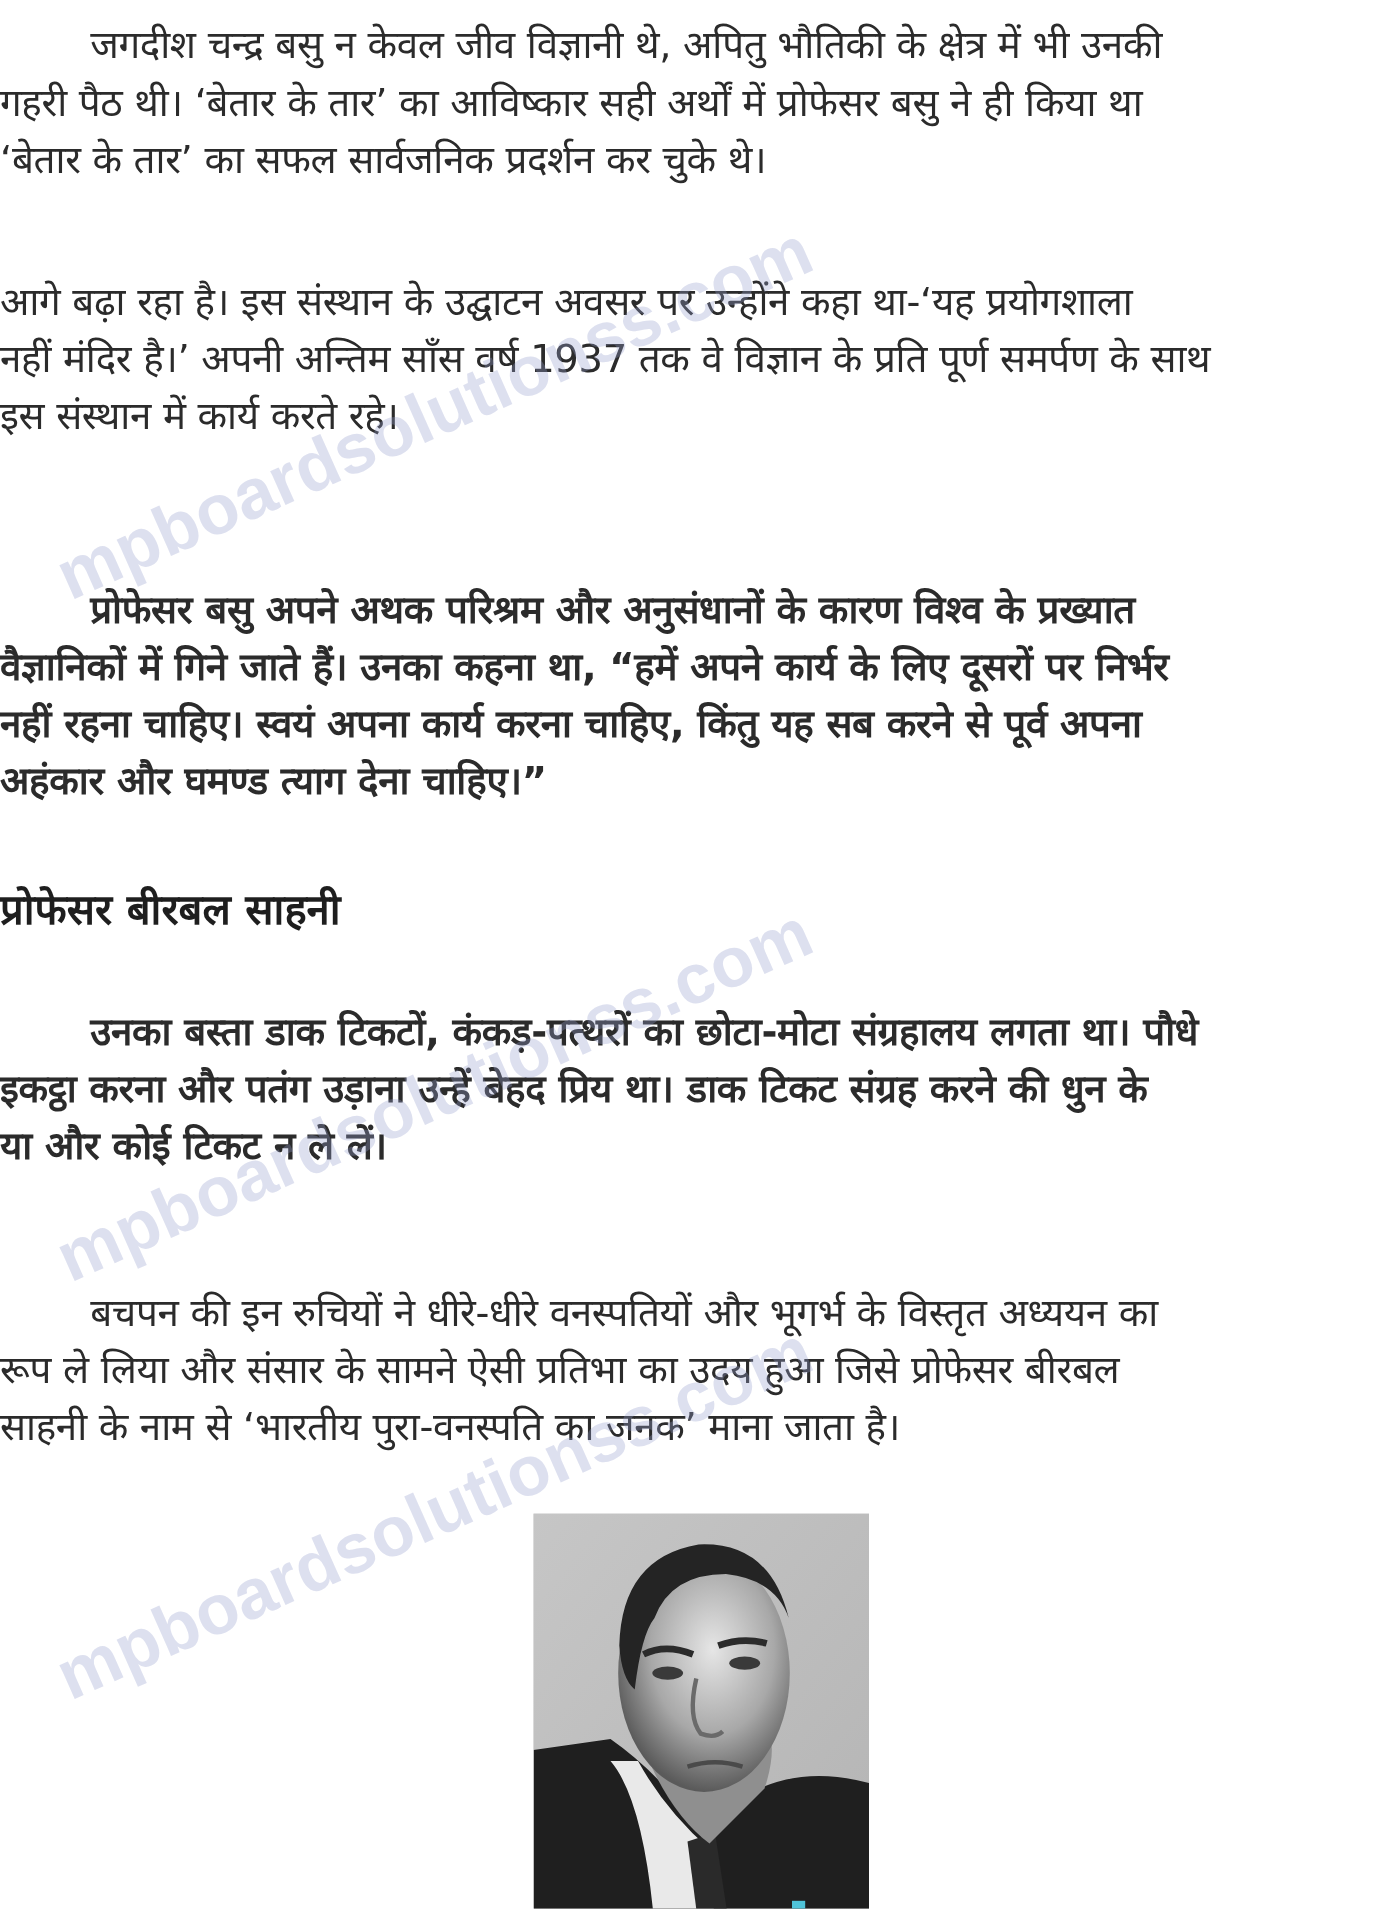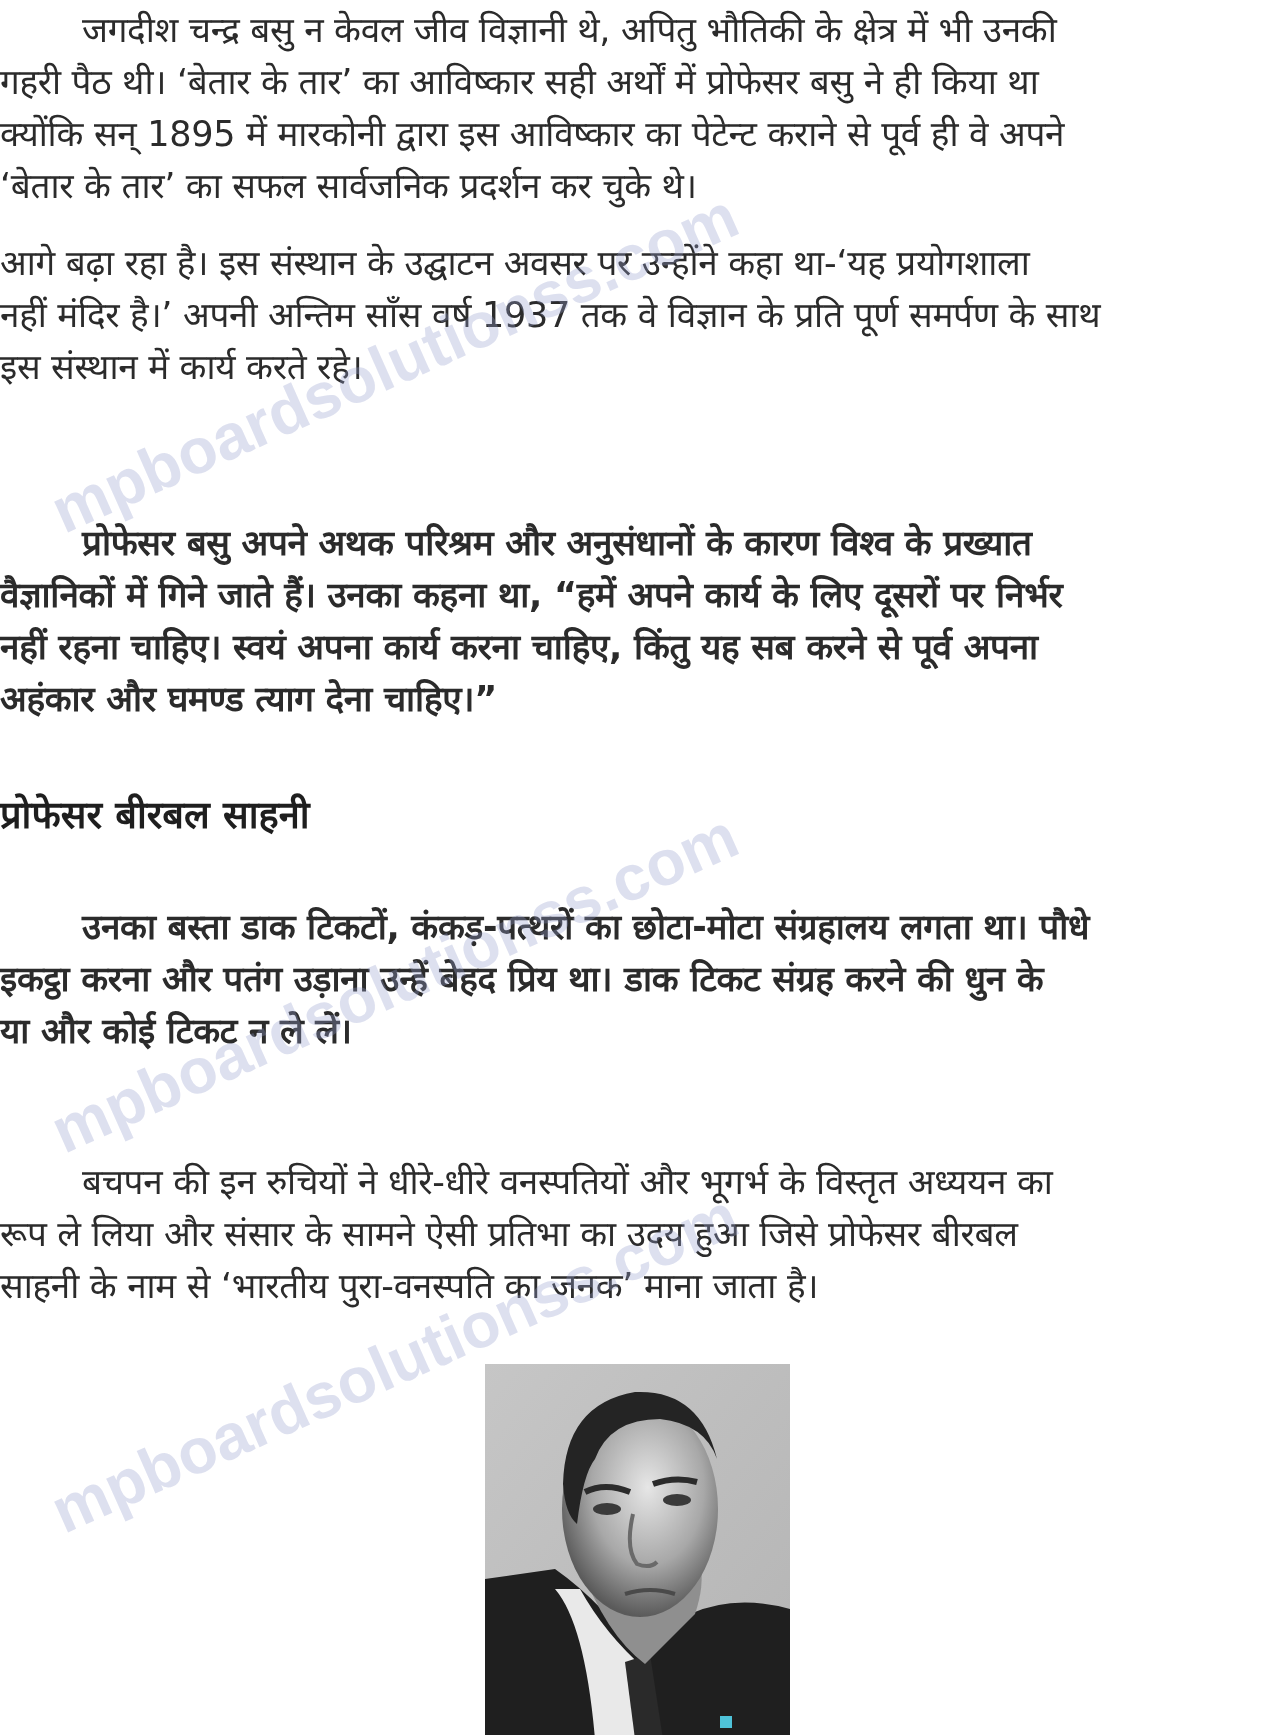--- a/index.html
+++ b/index.html
@@ -11,21 +11,21 @@
       width: 1263px;
       height: 1735px;
       position: relative;
       overflow: hidden;
       font-family: "DejaVu Sans", "Liberation Sans", sans-serif;
       color: #2b2b2b;
     }
     .page {
       position: absolute;
       left: 0;
-      top: 4px;
+      top: 16px;
       width: 1263px;
       height: 1471px;
     }
     .para {
       position: absolute;
       left: 0;
       width: 1262px;
       margin: 0;
       font-size: 35px;
       line-height: 52px;
@@ -74,21 +74,20 @@
     }
   </style>
 </head>
 <body>
 
 <div class="page">
 
   <p class="para" style="top: 0px;">
     <span class="line indent">जगदीश चन्द्र बसु न केवल जीव विज्ञानी थे, अपितु भौतिकी के क्षेत्र में भी उनकी</span>
     <span class="line">गहरी पैठ थी। ‘बेतार के तार’ का आविष्कार सही अर्थों में प्रोफेसर बसु ने ही किया था</span>
-    <span class="line">क्योंकि सन् 1895 में मारकोनी द्वारा इस आविष्कार का पेटेन्ट कराने से पूर्व ही वे अपने</span>
     <span class="line">‘बेतार के तार’ का सफल सार्वजनिक प्रदर्शन कर चुके थे।</span>
   </p>
 
   <p class="para" style="top: 233px;">
     <span class="line">आगे बढ़ा रहा है। इस संस्थान के उद्घाटन अवसर पर उन्होंने कहा था-‘यह प्रयोगशाला</span>
     <span class="line">नहीं मंदिर है।’ अपनी अन्तिम साँस वर्ष 1937 तक वे विज्ञान के प्रति पूर्ण समर्पण के साथ</span>
     <span class="line">इस संस्थान में कार्य करते रहे।</span>
   </p>
 
   <p class="para" style="top: 513px; font-weight: bold;">

